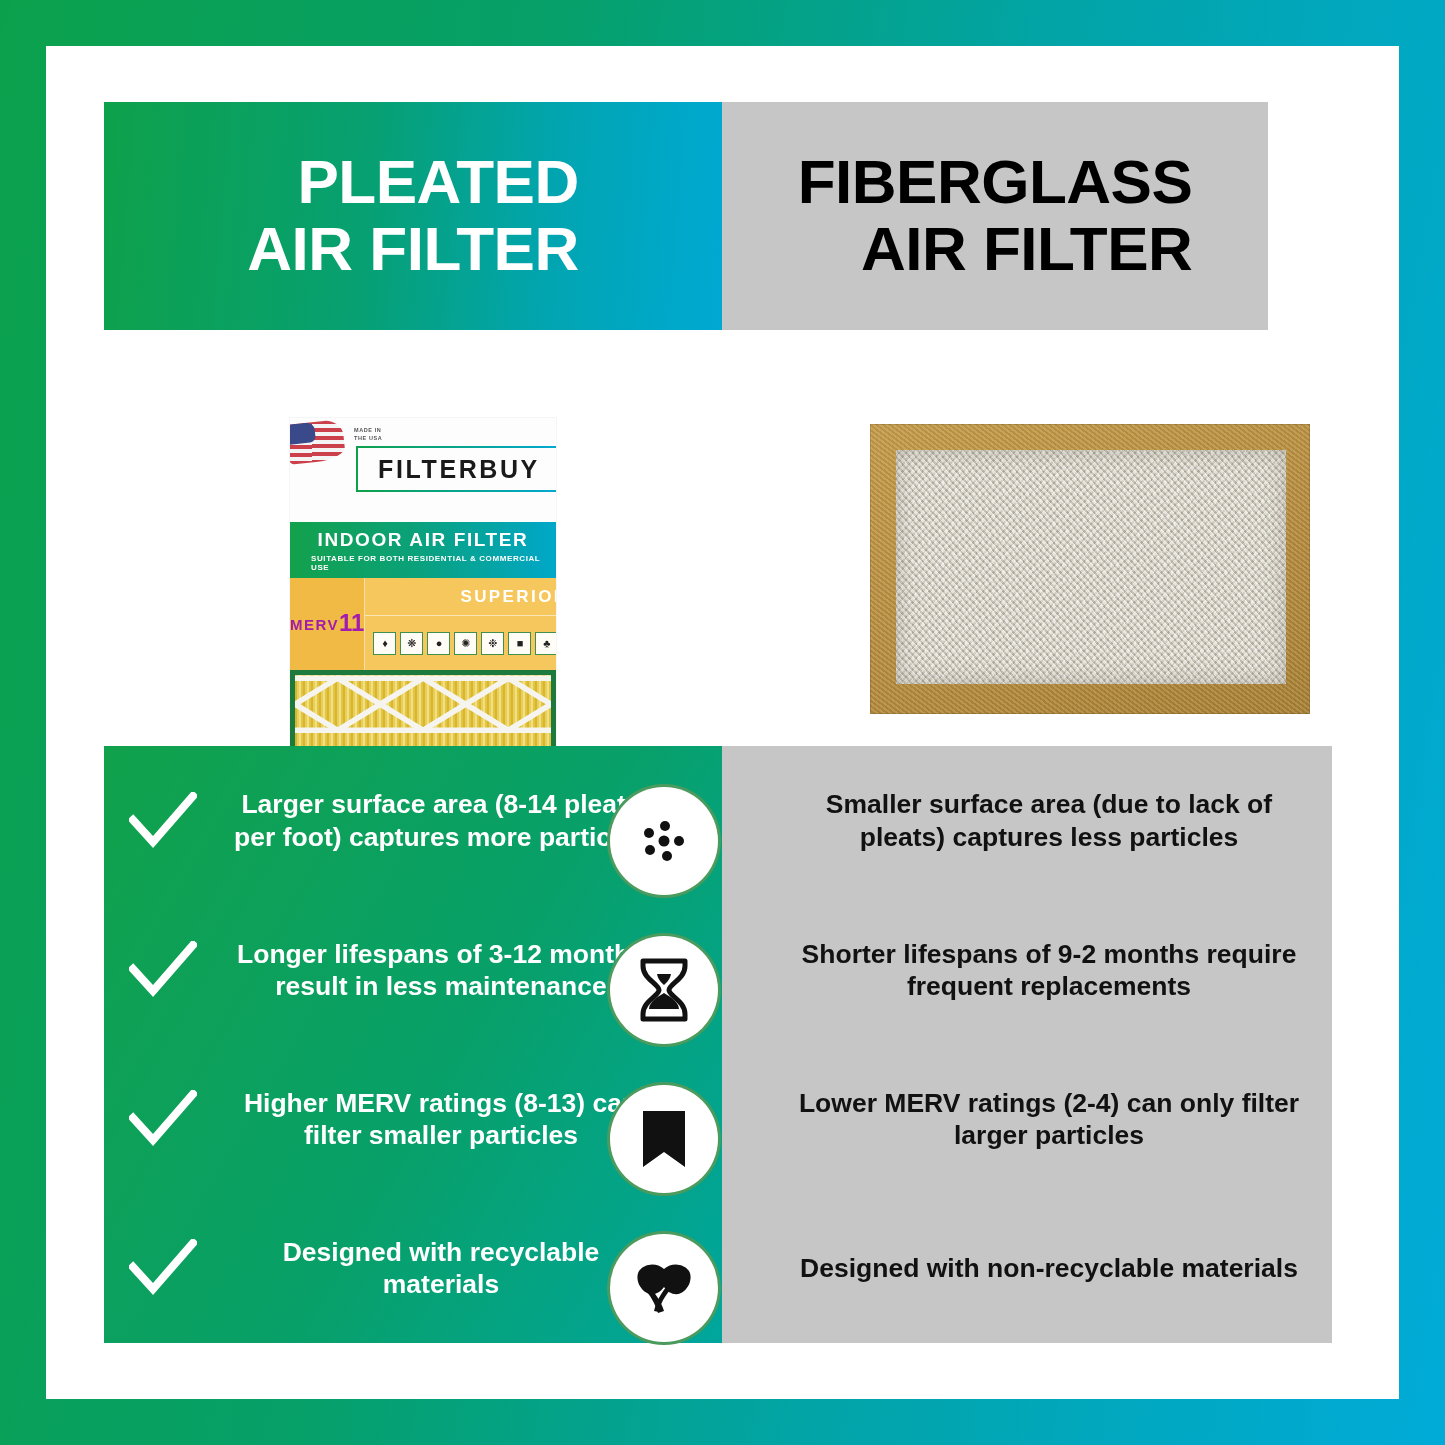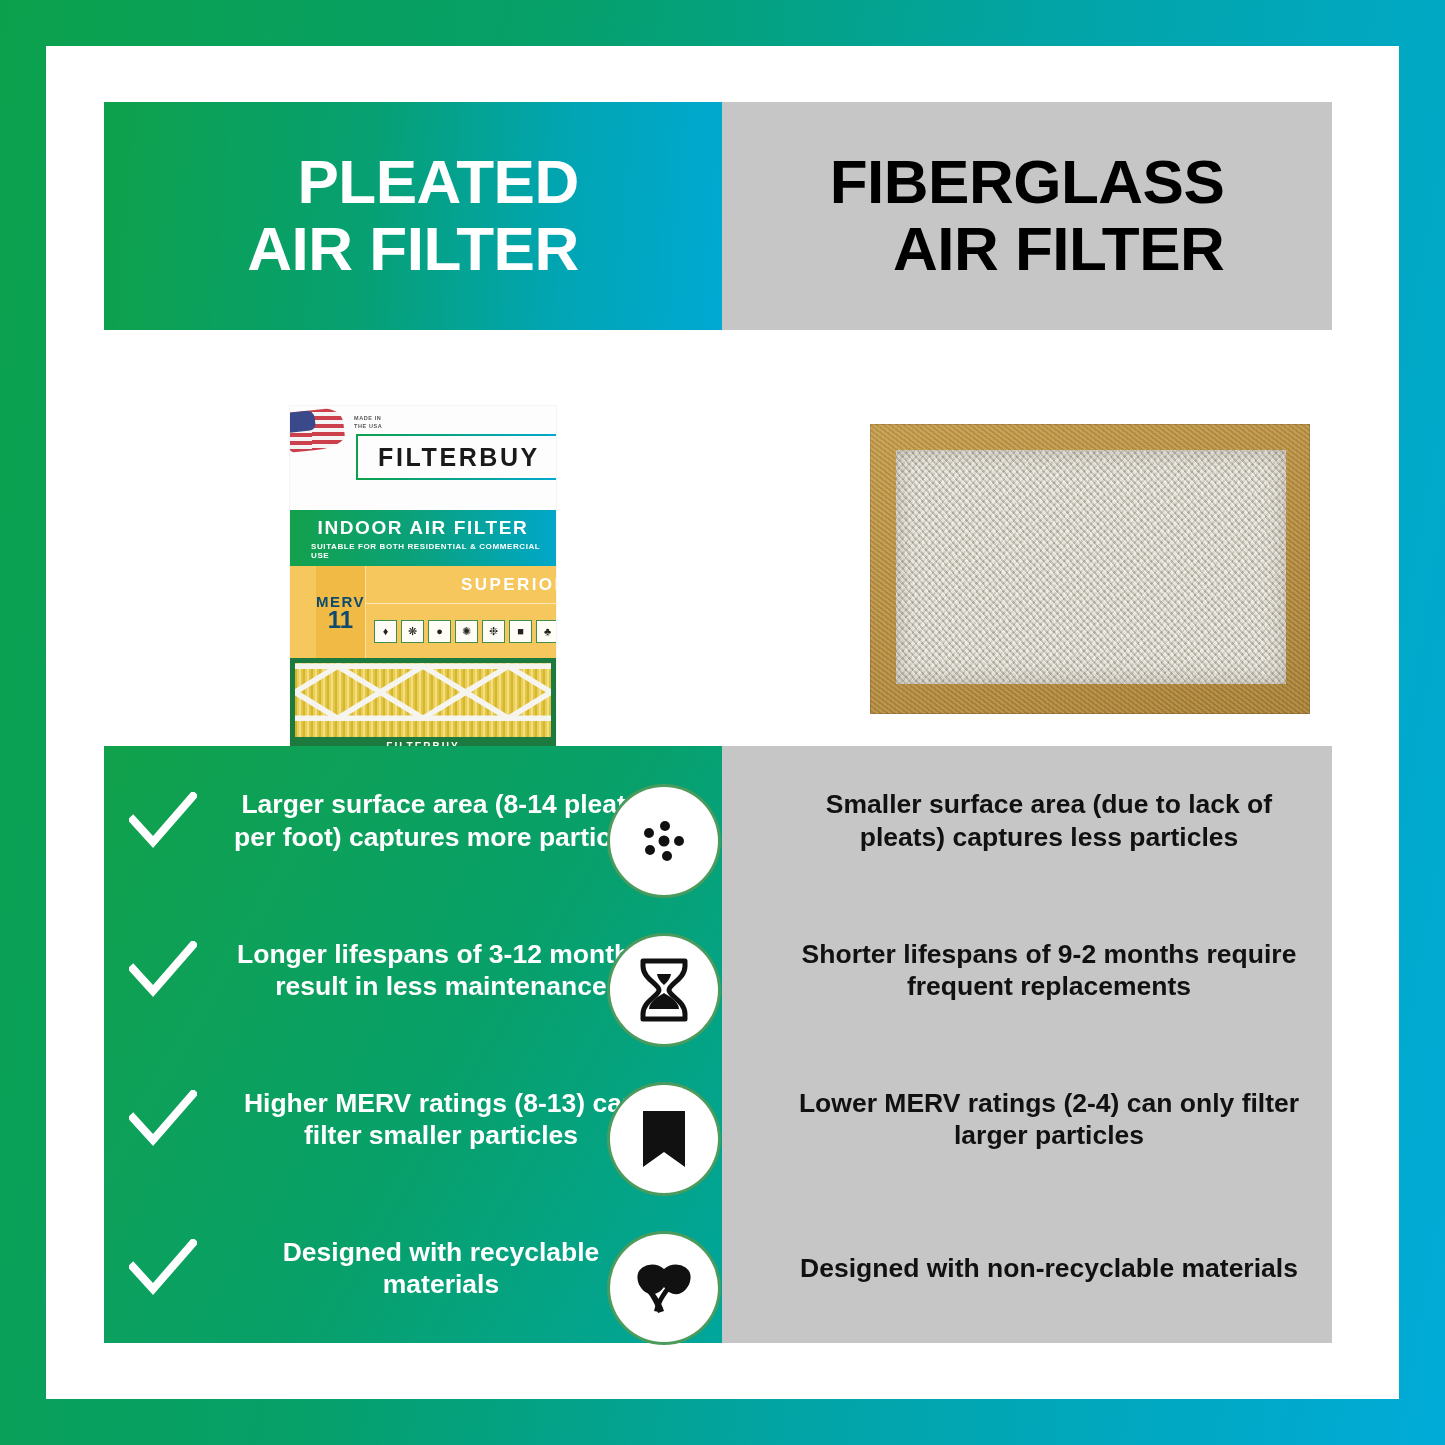--- a/index.html
+++ b/index.html
@@ -29,21 +29,21 @@
   }
   .hdr {
     display: flex; align-items: center; justify-content: center;
     text-align: right;
   }
   .hdr-left {
     width: 618px; height: 100%;
     background: linear-gradient(95deg, #0EA14B 0%, #07A071 42%, #01A5B2 73%, #00A9D3 100%);
   }
   .hdr-right {
-    width: 610px; height: 100%;
+    width: 546px; height: 100%;
     background: #c6c6c6;
   }
   .hdr-title {
     font-size: 62px;
     font-weight: bold;
     line-height: 1.08;
     letter-spacing: -0.5px;
   }
   .hdr-left .hdr-title { color: #ffffff; }
   .hdr-right .hdr-title { color: #000000; }
@@ -51,21 +51,21 @@
   
   .products {
     position: absolute;
     left: 58px; top: 284px;
     width: 1228px; height: 416px;
     background: #ffffff;
   }
   
   .fb-box {
     position: absolute;
-    left: 186px; top: 76px;
+    left: 186px; top: 88px;
     width: 266px; height: 348px;
     background: #ffffff;
     overflow: hidden;
     box-shadow: 0 0 0 1px rgba(0,0,0,0.04);
   }
   .fb-white {
     position: relative;
     height: 104px;
     background: #fdfdfd;
   }
@@ -114,25 +114,24 @@
   .fb-bluebar .t2 { font-size: 8px; font-weight: bold; letter-spacing: .6px; margin-top: 3px; padding-left: 21px; }
   .fb-gold {
     position: relative;
     height: 92px;
     background: #F5C75C;
     display: flex;
   }
   .fb-merv {
     width: 76px;
     background: #F0BA44;
-    display: flex; flex-direction: column;
+    display: flex; flex-direction: row;
     align-items: center; justify-content: center;
-    color: #0c4a6e;
+    color: #a21caf;
     border-right: 1px solid rgba(255,255,255,.55);
-    margin-left: 26px;
   }
   .fb-merv .m1 { font-size: 15px; font-weight: bold; letter-spacing: 1.5px; }
   .fb-merv .m2 { font-size: 24px; font-weight: bold; line-height: 1; margin-top: -2px;}
   .fb-goldright { flex: 1; display: flex; flex-direction: column; }
   .fb-superrow {
     height: 38px; display: flex; align-items: center;
     border-bottom: 1px solid rgba(255,255,255,.55);
   }
   .fb-super {
     flex: 1; text-align: right; color: #fff;

